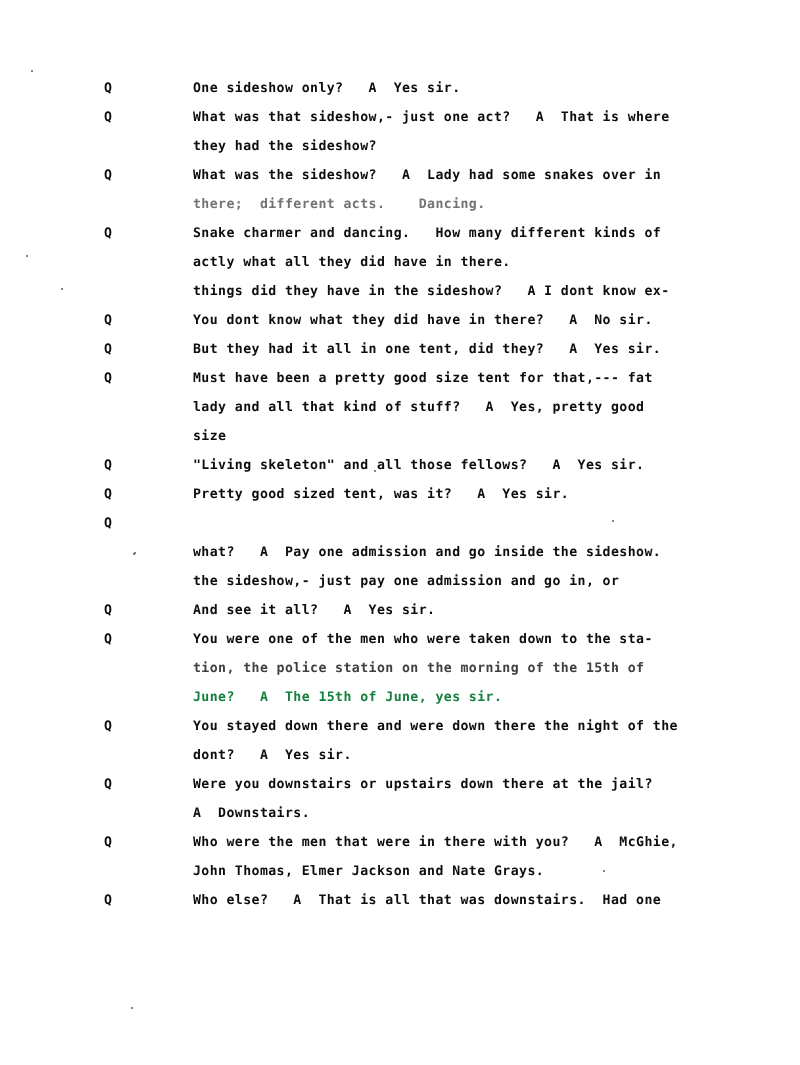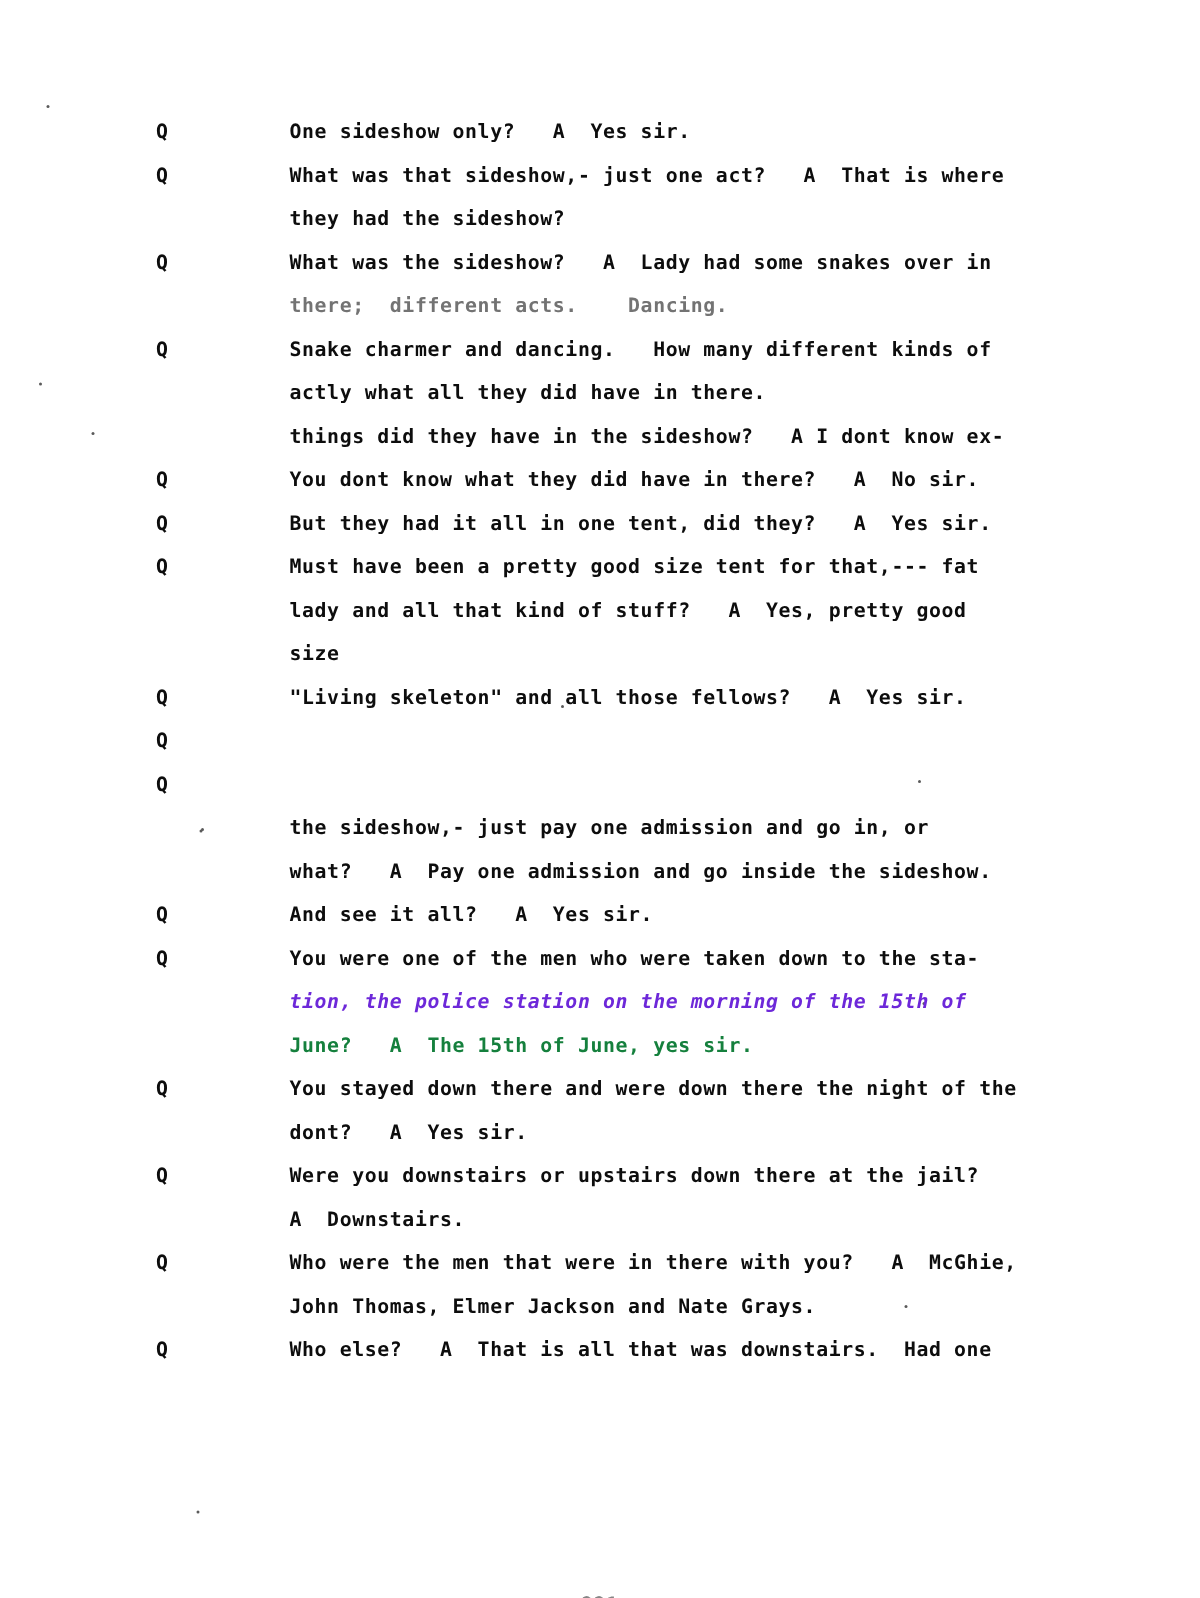--- a/index.html
+++ b/index.html
@@ -113,27 +113,27 @@
       <div class="line cont" style="color: #737373;"><span class="mark"></span><span class="txt">there;  different acts.    Dancing.</span></div>
       <div class="line" style="color: rgb(13, 13, 13);"><span class="mark">Q</span><span class="txt">Snake charmer and dancing.   How many different kinds of</span></div>
       <div class="line cont" style="color: rgb(13, 13, 13);"><span class="mark"></span><span class="txt">actly what all they did have in there.</span></div>
       <div class="line cont" style="color: rgb(13, 13, 13);"><span class="mark"></span><span class="txt">things did they have in the sideshow?   A I dont know ex-</span></div>
       <div class="line" style="color: rgb(13, 13, 13);"><span class="mark">Q</span><span class="txt">You dont know what they did have in there?   A  No sir.</span></div>
       <div class="line" style="color: rgb(13, 13, 13);"><span class="mark">Q</span><span class="txt">But they had it all in one tent, did they?   A  Yes sir.</span></div>
       <div class="line" style="color: rgb(13, 13, 13);"><span class="mark">Q</span><span class="txt">Must have been a pretty good size tent for that,--- fat</span></div>
       <div class="line cont" style="color: rgb(13, 13, 13);"><span class="mark"></span><span class="txt">lady and all that kind of stuff?   A  Yes, pretty good</span></div>
       <div class="line cont" style="color: rgb(13, 13, 13);"><span class="mark"></span><span class="txt">size</span></div>
       <div class="line" style="color: rgb(13, 13, 13);"><span class="mark">Q</span><span class="txt">"Living skeleton" and all those fellows?   A  Yes sir.</span></div>
+      <div class="line" style="color: rgb(13, 13, 13);"><span class="mark">Q</span><span class="txt">Pretty good sized tent, was it?   A  Yes sir.</span></div>
       <div class="line" style="color: rgb(13, 13, 13);"><span class="mark">Q</span></div>
-      <div class="line" style="color: rgb(13, 13, 13);"><span class="mark">Q</span></div>
+      <div class="line cont" style="color: rgb(13, 13, 13);"><span class="mark"></span><span class="txt">what?   A  Pay one admission and go inside the sideshow.</span></div>
       <div class="line cont" style="color: rgb(13, 13, 13);"><span class="mark"></span><span class="txt">the sideshow,- just pay one admission and go in, or</span></div>
-      <div class="line cont" style="color: rgb(13, 13, 13);"><span class="mark"></span><span class="txt">what?   A  Pay one admission and go inside the sideshow.</span></div>
       <div class="line" style="color: rgb(13, 13, 13);"><span class="mark">Q</span><span class="txt">And see it all?   A  Yes sir.</span></div>
       <div class="line" style="color: rgb(13, 13, 13);"><span class="mark">Q</span><span class="txt">You were one of the men who were taken down to the sta-</span></div>
-      <div class="line cont" style="color: #6d28d9; font-style: italic;"><span class="mark"></span><span class="txt">tion, the police station on the morning of the 15th of</span></div>
+      <div class="line cont" style="color: #404040;"><span class="mark"></span><span class="txt">tion, the police station on the morning of the 15th of</span></div>
       <div class="line cont" style="color: #15803d;"><span class="mark"></span><span class="txt">June?   A  The 15th of June, yes sir.</span></div>
       <div class="line" style="color: rgb(13, 13, 13);"><span class="mark">Q</span><span class="txt">You stayed down there and were down there the night of the</span></div>
       <div class="line cont" style="color: rgb(13, 13, 13);"><span class="mark"></span><span class="txt">dont?   A  Yes sir.</span></div>
       <div class="line" style="color: rgb(13, 13, 13);"><span class="mark">Q</span><span class="txt">Were you downstairs or upstairs down there at the jail?</span></div>
       <div class="line cont" style="color: rgb(13, 13, 13);"><span class="mark"></span><span class="txt">A  Downstairs.</span></div>
       <div class="line" style="color: rgb(13, 13, 13);"><span class="mark">Q</span><span class="txt">Who were the men that were in there with you?   A  McGhie,</span></div>
       <div class="line cont" style="color: rgb(13, 13, 13);"><span class="mark"></span><span class="txt">John Thomas, Elmer Jackson and Nate Grays.</span></div>
       <div class="line" style="color: rgb(13, 13, 13);"><span class="mark">Q</span><span class="txt">Who else?   A  That is all that was downstairs.  Had one</span></div>
     </div>
 

